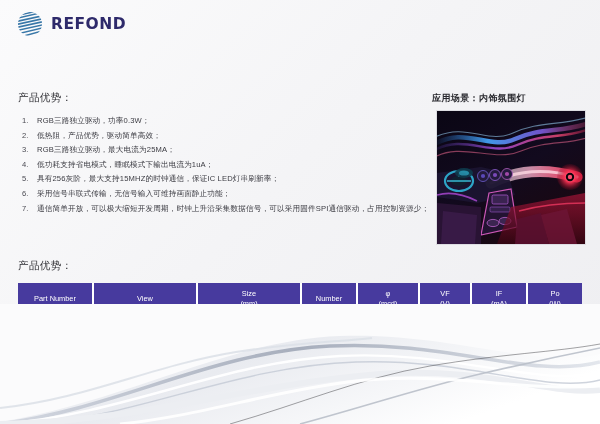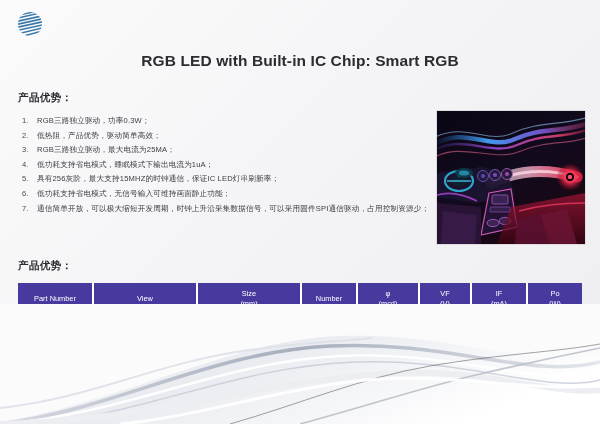--- a/index.html
+++ b/index.html
@@ -56,21 +56,21 @@
     text-align: center;
     font-size: 15.5px;
     font-weight: 700;
     color: #2b2b30;
     letter-spacing: 0.1px;
   }
   
   .section-heading {
     position: absolute;
     font-size: 10.5px;
-    font-weight: 700;
+    font-weight: 400;
     color: #2b2b30;
     letter-spacing: 0.4px;
   }
   #adv-heading { left: 18px; top: 91px; }
   #param-heading { left: 18px; top: 259px; }
   #scene-heading {
     left: 432px;
     top: 92px;
     font-size: 9px;
     font-weight: 700;
@@ -186,23 +186,23 @@
             <line x1="-2" y1="15" x2="30" y2="8"></line>
             <line x1="-2" y1="18" x2="30" y2="11"></line>
             <line x1="-1" y1="21" x2="30" y2="14"></line>
             <line x1="1" y1="24" x2="30" y2="17"></line>
             <line x1="4" y1="27" x2="30" y2="20"></line>
             <line x1="9" y1="30" x2="30" y2="24"></line>
           </g>
         </g>
       </svg>
     </span>
+    <span class="logo-text">REFOND</span>
   </div>
 
-  <div class="main-title">RGB LED with Built-in IC Chip: Smart RGB</div>
 
   <div class="section-heading" id="adv-heading">产品优势：</div>
 
   <ul class="adv-list" id="advList">
       <li>
         <span class="adv-num">1.</span>
         <span class="adv-text">RGB三路独立驱动，功率0.3W；</span>
       </li>
       <li>
         <span class="adv-num">2.</span>
@@ -215,28 +215,29 @@
       <li>
         <span class="adv-num">4.</span>
         <span class="adv-text">低功耗支持省电模式，睡眠模式下输出电流为1uA；</span>
       </li>
       <li>
         <span class="adv-num">5.</span>
         <span class="adv-text">具有256灰阶，最大支持15MHZ的时钟通信，保证IC LED灯串刷新率；</span>
       </li>
       <li>
         <span class="adv-num">6.</span>
-        <span class="adv-text">低功耗支持省电模式，无信号输入可维持画面静止功能；</span>
+        <span class="adv-text">采用信号串联式传输，无信号输入可维持画面静止功能；</span>
       </li>
       <li>
         <span class="adv-num">7.</span>
         <span class="adv-text">通信简单开放，可以极大缩短开发周期，时钟上升沿采集数据信号，可以采用固件SPI通信驱动，占用控制资源少；</span>
       </li>
     </ul>
 
+  <div class="section-heading" id="scene-heading">应用场景：内饰氛围灯</div>
 
   <div class="scene-photo">
     <svg width="148" height="133" viewBox="0 0 148 133">
       <defs>
         <linearGradient id="bgNight" x1="0" y1="0" x2="0.6" y2="1">
           <stop offset="0%" stop-color="#0a0614"></stop>
           <stop offset="55%" stop-color="#120a1e"></stop>
           <stop offset="100%" stop-color="#1a0810"></stop>
         </linearGradient>
         <linearGradient id="streakBlue" x1="0" y1="0" x2="1" y2="0">

